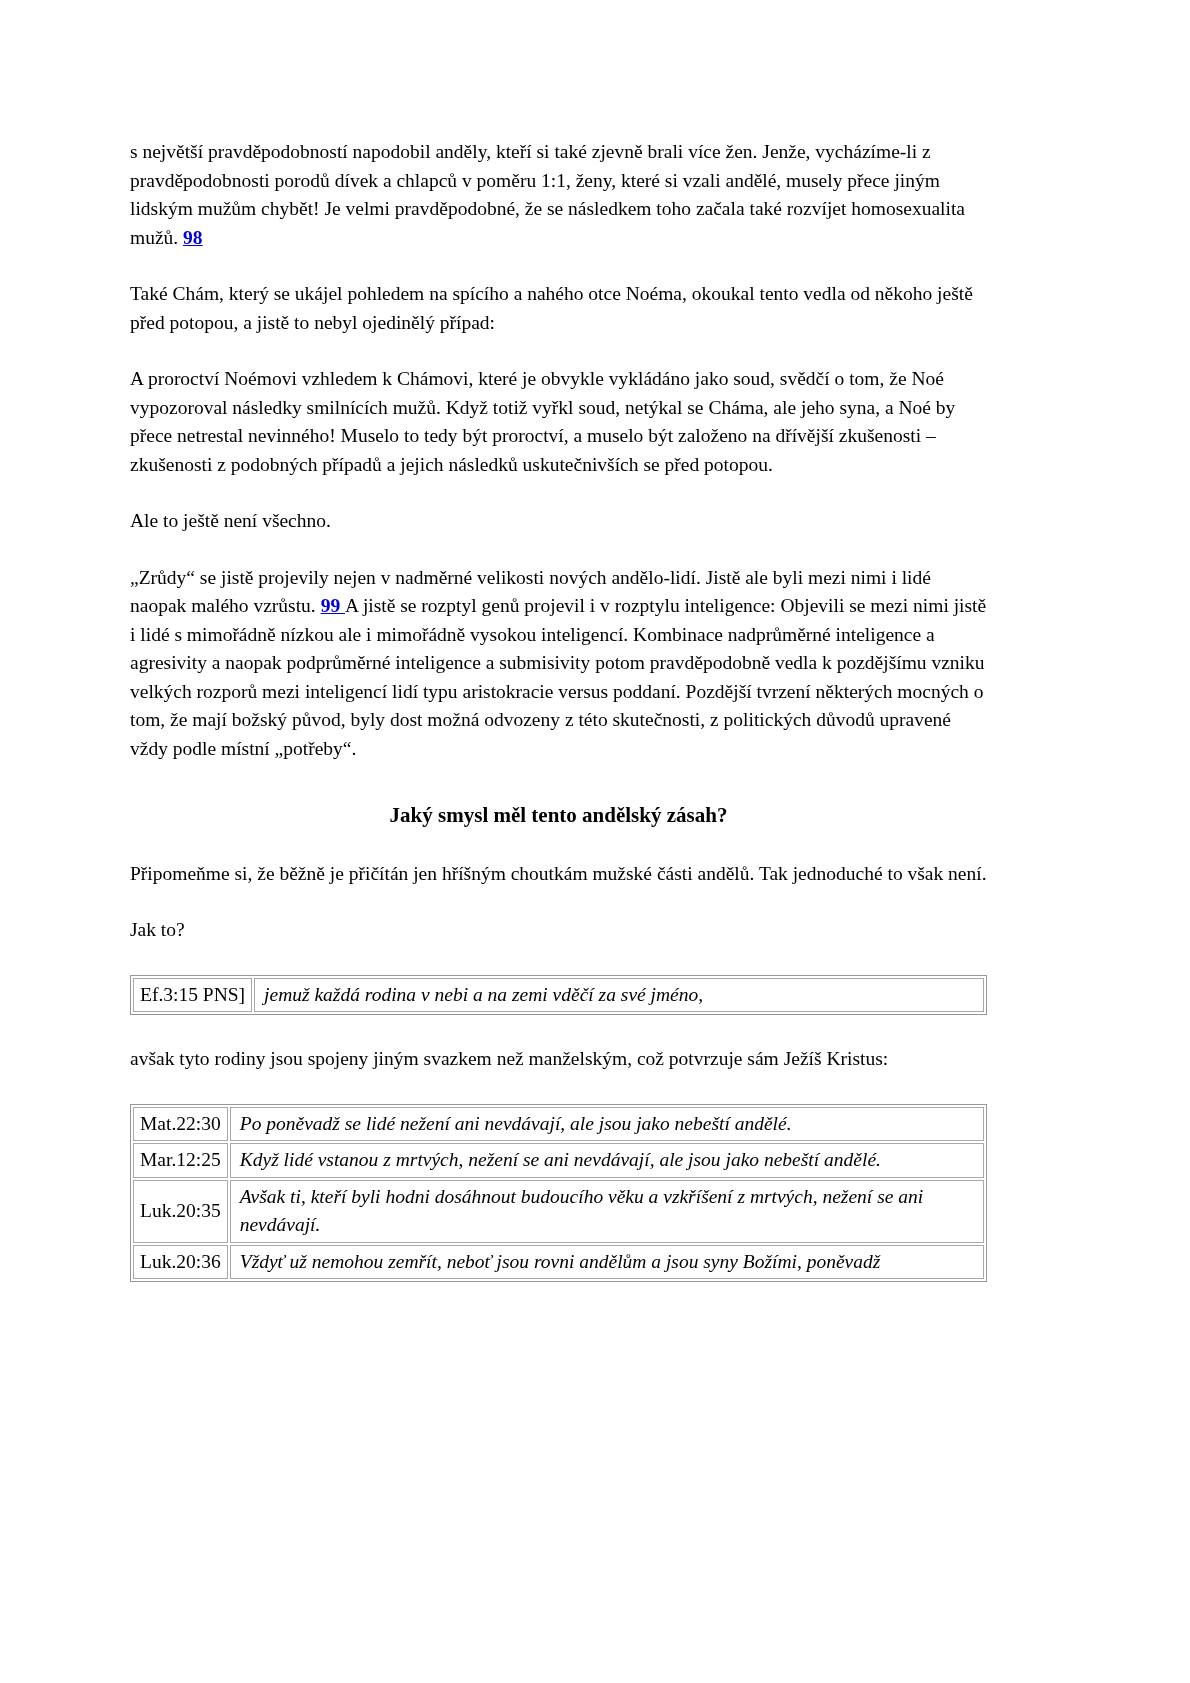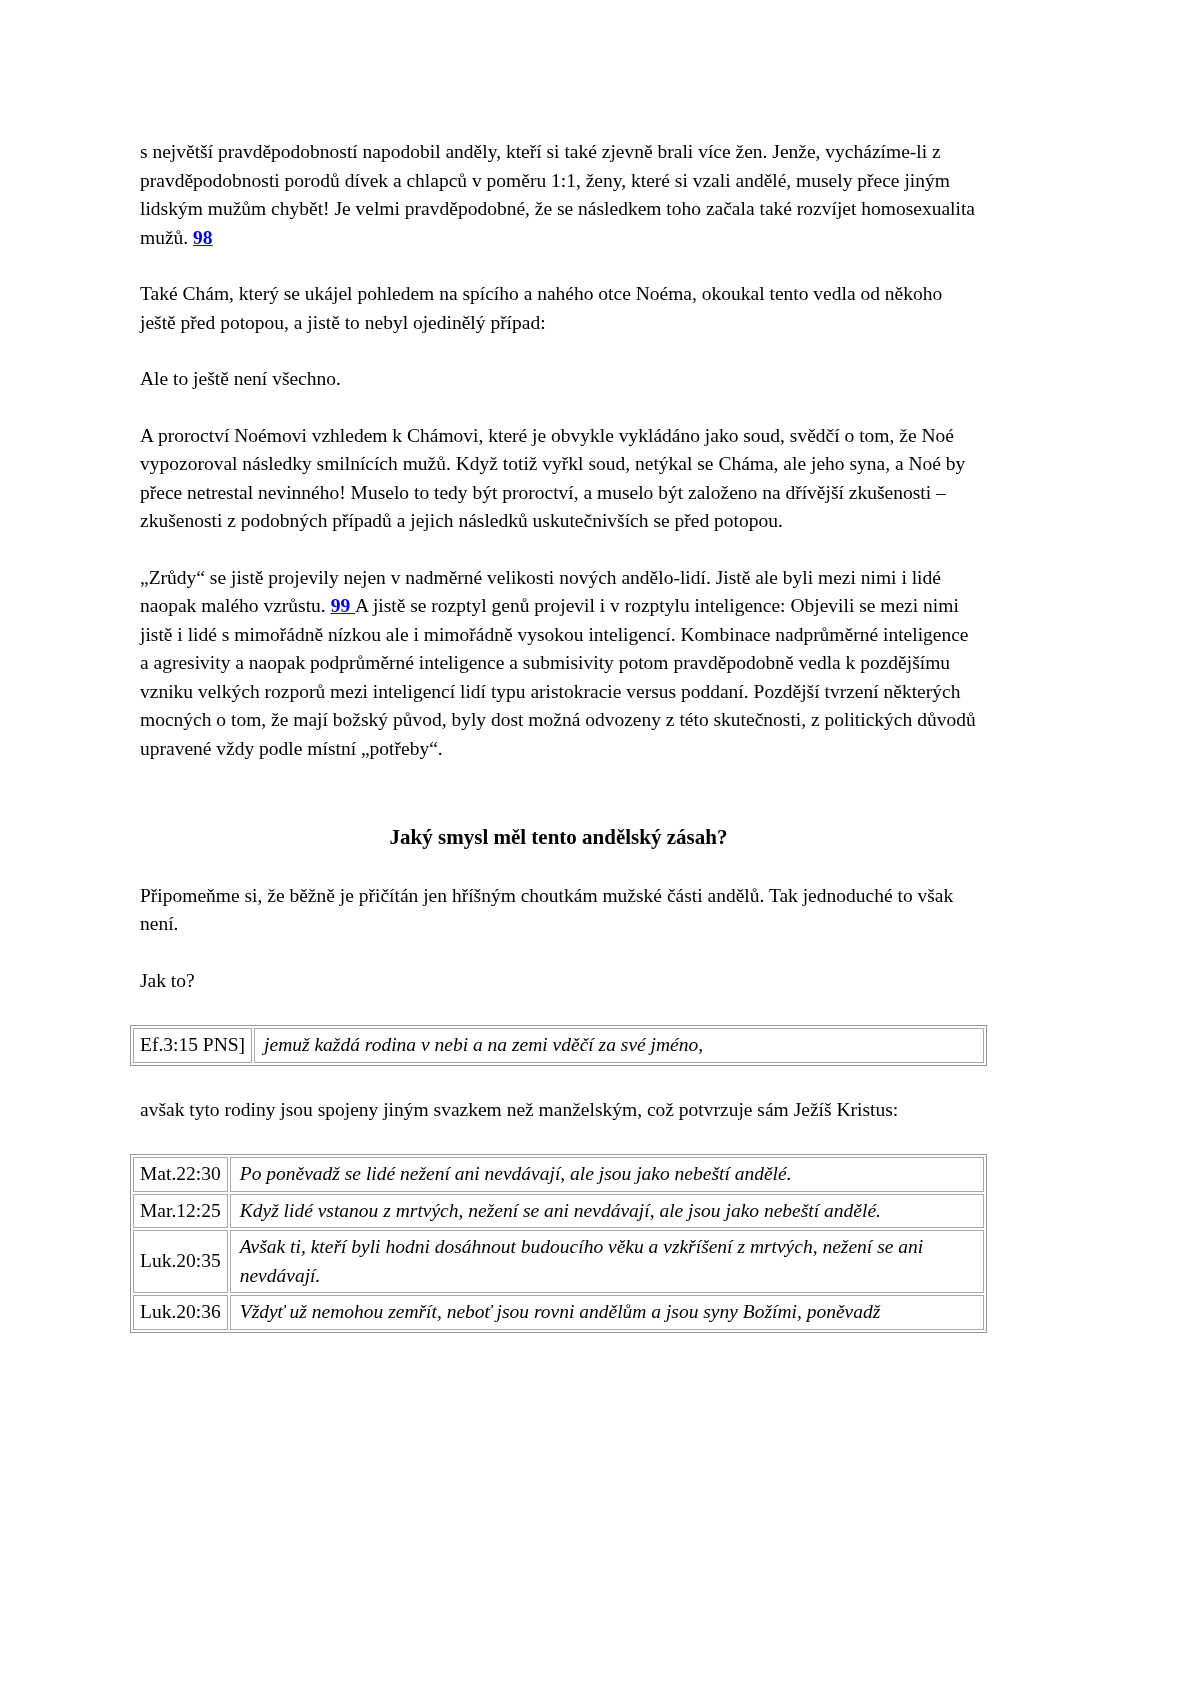--- a/index.html
+++ b/index.html
@@ -20,27 +20,27 @@
     min-height: 1683px;
     position: relative;
   }
   .content {
     padding: 138px 203px 60px 130px;
     font-family: "Liberation Serif", "DejaVu Serif", serif;
     font-size: 19.5px;
     line-height: 28.5px;
     color: var(--text);
   }
-  p { margin: 28px 10px; }
+  p { margin: 28px 0; }
   p:first-child { margin-top: 0; }
   .heading {
     font-weight: bold;
     text-align: center;
     font-size: 21px;
-    margin: 60px 0 30px 0;
+    margin: 38px 0 30px 0;
   }
   a.fn {
     color: var(--link);
     font-weight: bold;
     text-decoration: underline;
     white-space: pre;
     cursor: pointer;
   }
   table.quote {
     border-collapse: separate;
@@ -70,23 +70,23 @@
 </head>
 <body>
 
 <div class="content">
 
   <p><span>s největší pravděpodobností napodobil anděly, kteří si také zjevně brali více žen. Jenže, vycházíme-li z pravděpodobnosti porodů dívek a chlapců v poměru 1:1, ženy, které si vzali andělé, musely přece jiným lidským mužům chybět! Je velmi pravděpodobné, že se následkem toho začala také rozvíjet homosexualita mužů. </span><a class="fn" href="#">98</a></p>
 
   <p>Také Chám, který se ukájel pohledem na spícího a nahého otce Noéma, okoukal tento vedla od někoho ještě před potopou, a jistě to nebyl ojedinělý případ:</p>
 
 
+  <p>A proroctví Noémovi vzhledem k Chámovi, které je obvykle vykládáno jako soud, svědčí o tom, že Noé vypozoroval následky smilnících mužů. Když totiž vyřkl soud, netýkal se Cháma, ale jeho syna, a Noé by přece netrestal nevinného! Muselo to tedy být proroctví, a muselo být založeno na dřívější zkušenosti – zkušenosti z podobných případů a jejich následků uskutečnivších se před potopou.</p>
+
   <p>Ale to ještě není všechno.</p>
-
-  <p>A proroctví Noémovi vzhledem k Chámovi, které je obvykle vykládáno jako soud, svědčí o tom, že Noé vypozoroval následky smilnících mužů. Když totiž vyřkl soud, netýkal se Cháma, ale jeho syna, a Noé by přece netrestal nevinného! Muselo to tedy být proroctví, a muselo být založeno na dřívější zkušenosti – zkušenosti z podobných případů a jejich následků uskutečnivších se před potopou.</p>
 
   <p><span>„Zrůdy“ se jistě projevily nejen v nadměrné velikosti nových andělo-lidí. Jistě ale byli mezi nimi i lidé naopak malého vzrůstu. </span><a class="fn" href="#">99 </a><span>A jistě se rozptyl genů projevil i v rozptylu inteligence: Objevili se mezi nimi jistě i lidé s mimořádně nízkou ale i mimořádně vysokou inteligencí. Kombinace nadprůměrné inteligence a agresivity a naopak podprůměrné inteligence a submisivity potom pravděpodobně vedla k pozdějšímu vzniku velkých rozporů mezi inteligencí lidí typu aristokracie versus poddaní. Pozdější tvrzení některých mocných o tom, že mají božský původ, byly dost možná odvozeny z této skutečnosti, z politických důvodů upravené vždy podle místní „potřeby“.</span></p>
 
   <p class="heading">Jaký smysl měl tento andělský zásah?</p>
 
   <p>Připomeňme si, že běžně je přičítán jen hříšným choutkám mužské části andělů. Tak jednoduché to však není.</p>
 
   <p>Jak to?</p>
 
 

